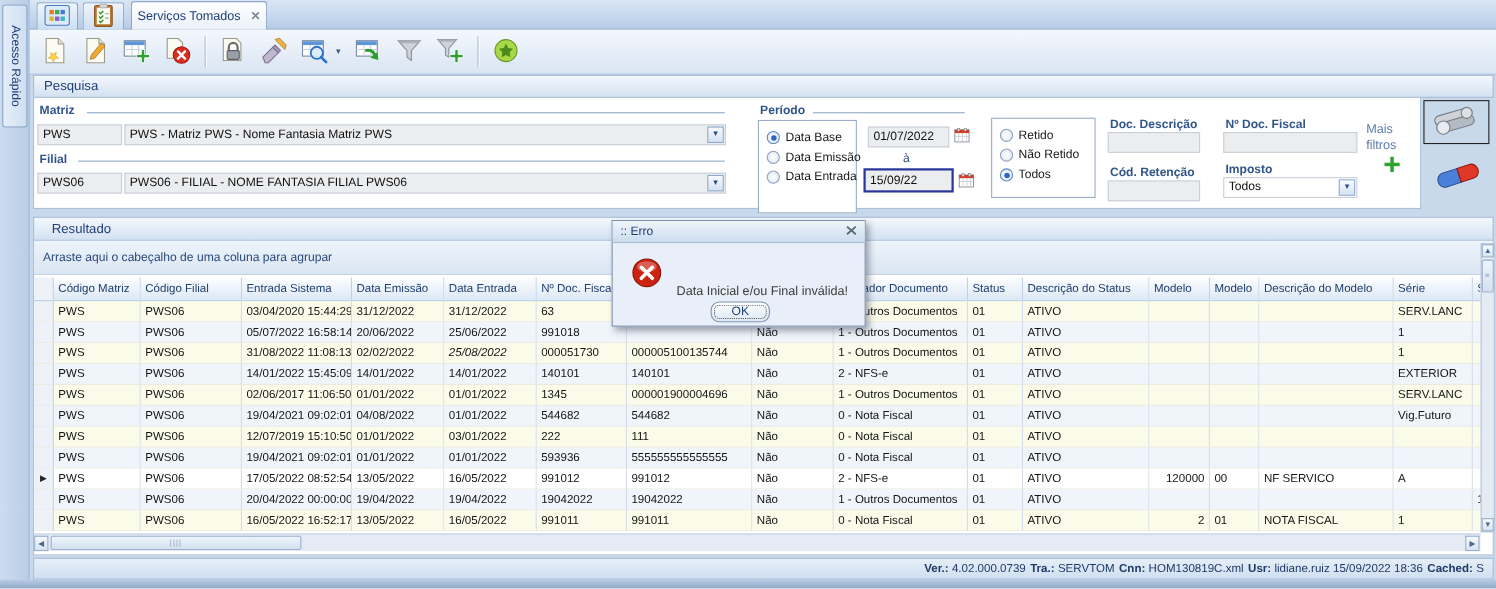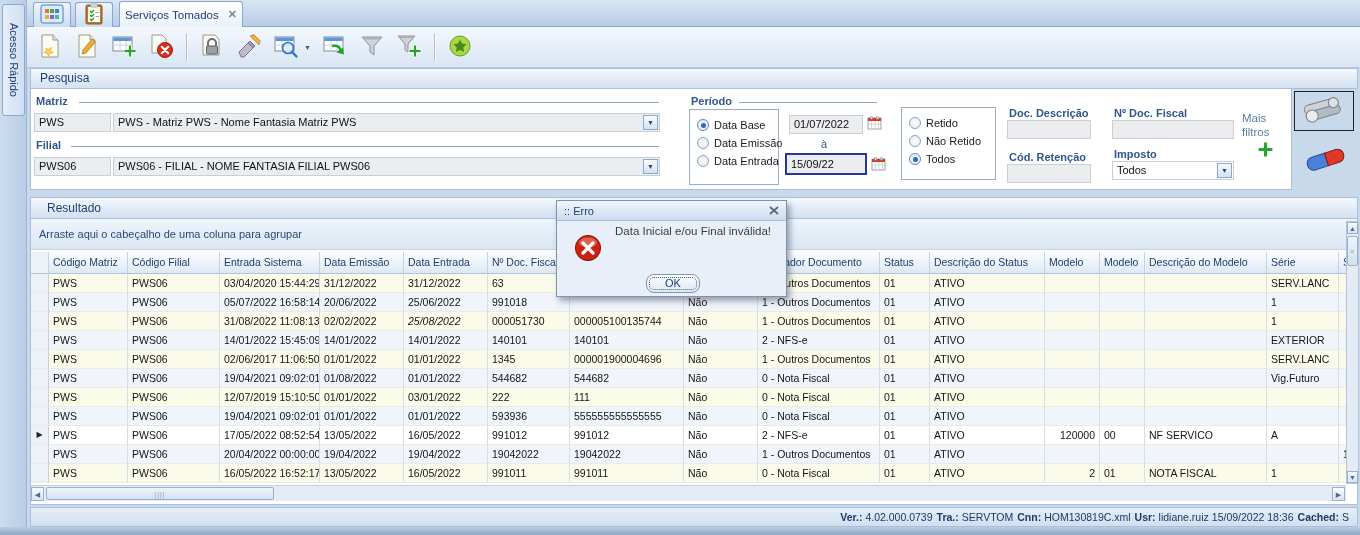--- a/index.html
+++ b/index.html
@@ -89,21 +89,21 @@
   .sb-val{margin-left:3px;font-size:10.5px;}
   .bottom-strip{left:0;top:527px;width:1360px;height:8px;background:linear-gradient(#b9cce4,#8fa9c9);}
 
   
   .dialog{left:556px;top:200px;width:231px;height:97px;background:#e9eff8;border:1px solid #7e92aa;
     box-shadow:3px 4px 6px rgba(50,60,80,.45);z-index:50;}
   .dlg-title{height:20px;background:linear-gradient(#f0f5fb,#cbdcef);border-bottom:1px solid #a8bcd4;
     display:flex;align-items:center;padding:0 7px;color:#1f3f77;font-size:11px;}
   .dlg-title .t{flex:1;}
   .dlg-x{color:#5a6878;font-weight:bold;font-size:11px;}
-  .dlg-msg{position:absolute;left:58px;top:24px;width:168px;color:#3c3c3c;font-size:11.5px;}
+  .dlg-msg{position:absolute;left:58px;top:58px;width:168px;color:#3c3c3c;font-size:11.5px;}
   .err-badge{position:absolute;left:17px;top:33px;}
   .ok-btn{position:absolute;left:89px;top:73px;width:54px;height:19px;background:linear-gradient(#fdfeff,#dce8f4);
     border:1px solid #7e96b4;border-radius:8px;color:#1f3f77;font-size:11px;text-align:center;line-height:17px;
     outline:1px dotted #555;outline-offset:-4px;}
 </style>
 </head>
 <body>
 
 <div class="abs sidebar">
   <div class="side-tab">
@@ -239,21 +239,21 @@
   <span class="glabel" style="left:5px;top:50px">Filial</span>
   <div class="rule" style="left:40px;top:57px;width:588px"></div>
   <div class="field" style="left:3px;top:68px;width:77px">PWS06</div>
   <div class="field combo" style="left:82px;top:68px;width:547px">
     <span>PWS06 - FILIAL - NOME FANTASIA FILIAL PWS06</span>
     <span class="combo-btn">▼</span>
   </div>
 
   <span class="glabel" style="left:660px;top:6px">Período</span>
   <div class="rule" style="left:708px;top:13px;width:138px"></div>
-  <div class="gbox" style="left:658px;top:20px;width:90px;height:76px;padding-top:6px">
+  <div class="gbox" style="left:658px;top:20px;width:90px;height:85px;padding-top:6px">
       <div class="radio-row">
         <span class="radio checked"></span>
         <span class="radio-label">Data Base</span>
       </div>
       <div class="radio-row">
         <span class="radio"></span>
         <span class="radio-label">Data Emissão</span>
       </div>
       <div class="radio-row">
         <span class="radio"></span>
@@ -449,21 +449,21 @@
         <div class="cell" style="width: 45px;"></div>
         <div class="cell" style="width: 122px;"></div>
         <div class="cell" style="width: 72px;">SERV.LANC</div>
         <div class="cell" style="width: 60px;"></div>
       </div>
       <div class="grid-row even">
         <div class="cell indicator"></div>
         <div class="cell" style="width: 79px;">PWS</div>
         <div class="cell" style="width: 92px;">PWS06</div>
         <div class="cell" style="width: 100px;">19/04/2021 09:02:01</div>
-        <div class="cell" style="width: 84px;">01/08/2022</div>
+        <div class="cell" style="width: 84px;">04/08/2022</div>
         <div class="cell" style="width: 84px;">01/01/2022</div>
         <div class="cell" style="width: 82px;">544682</div>
         <div class="cell" style="width: 114px;">544682</div>
         <div class="cell" style="width: 74px;">Não</div>
         <div class="cell" style="width: 122px;">0 - Nota Fiscal</div>
         <div class="cell" style="width: 50px;">01</div>
         <div class="cell" style="width: 115px;">ATIVO</div>
         <div class="cell" style="width: 55px; text-align: right;"></div>
         <div class="cell" style="width: 45px;"></div>
         <div class="cell" style="width: 122px;"></div>

